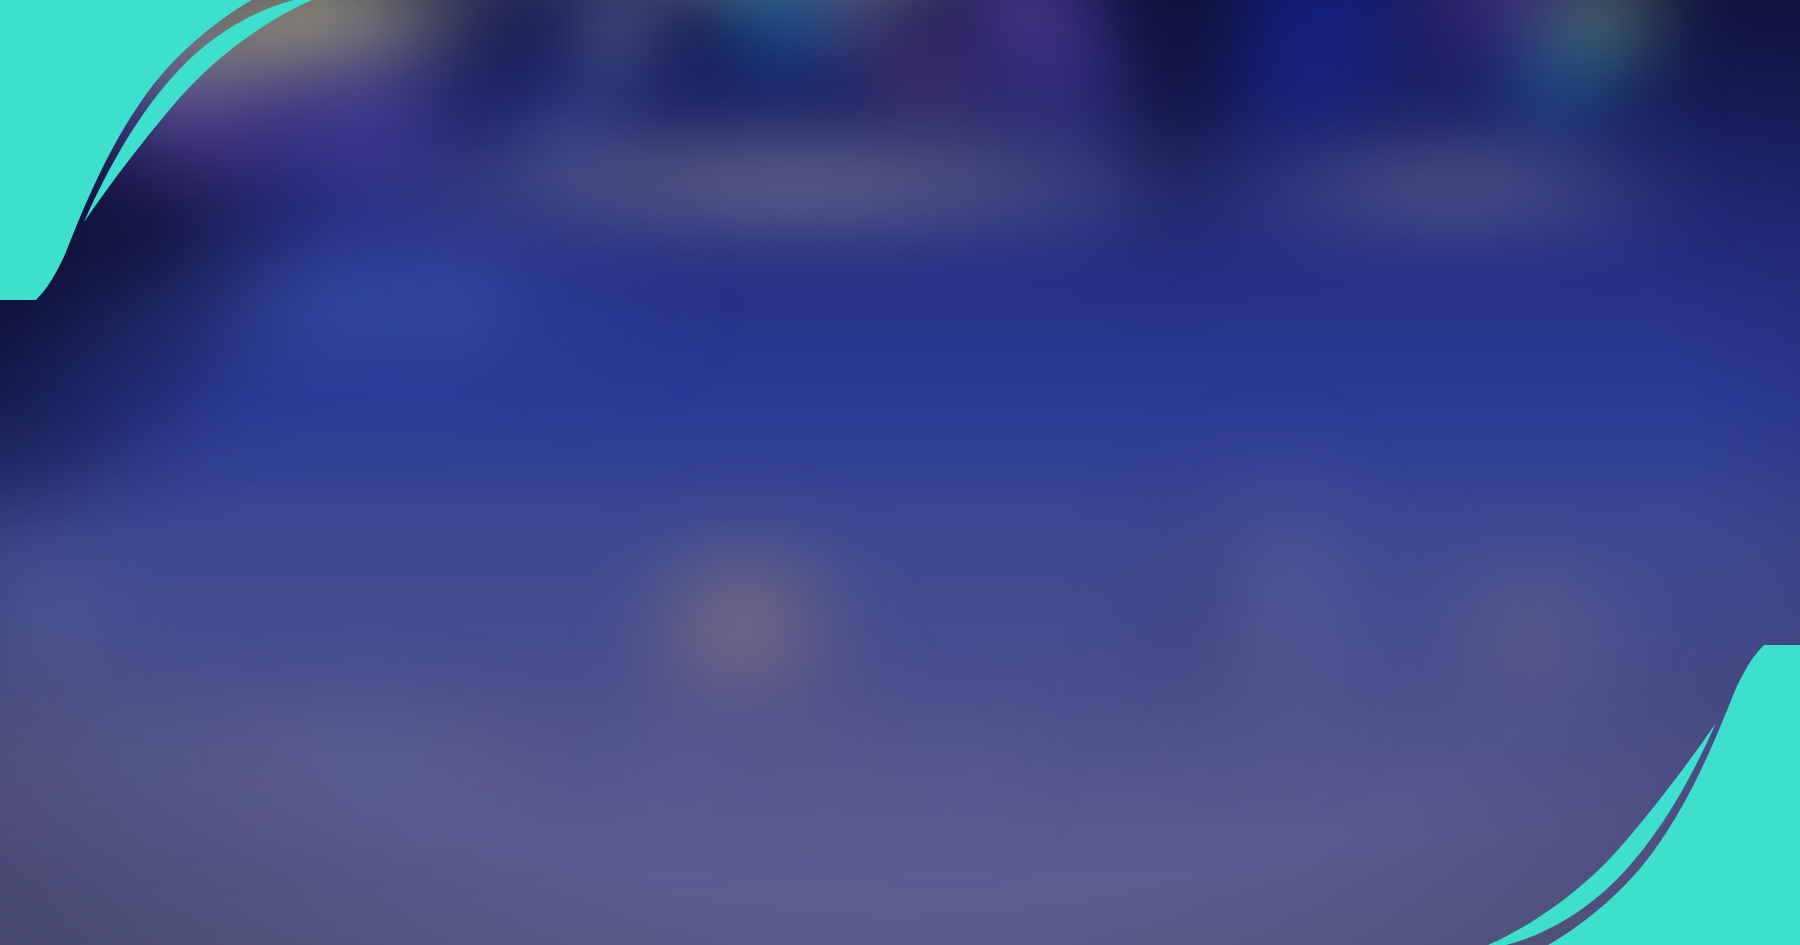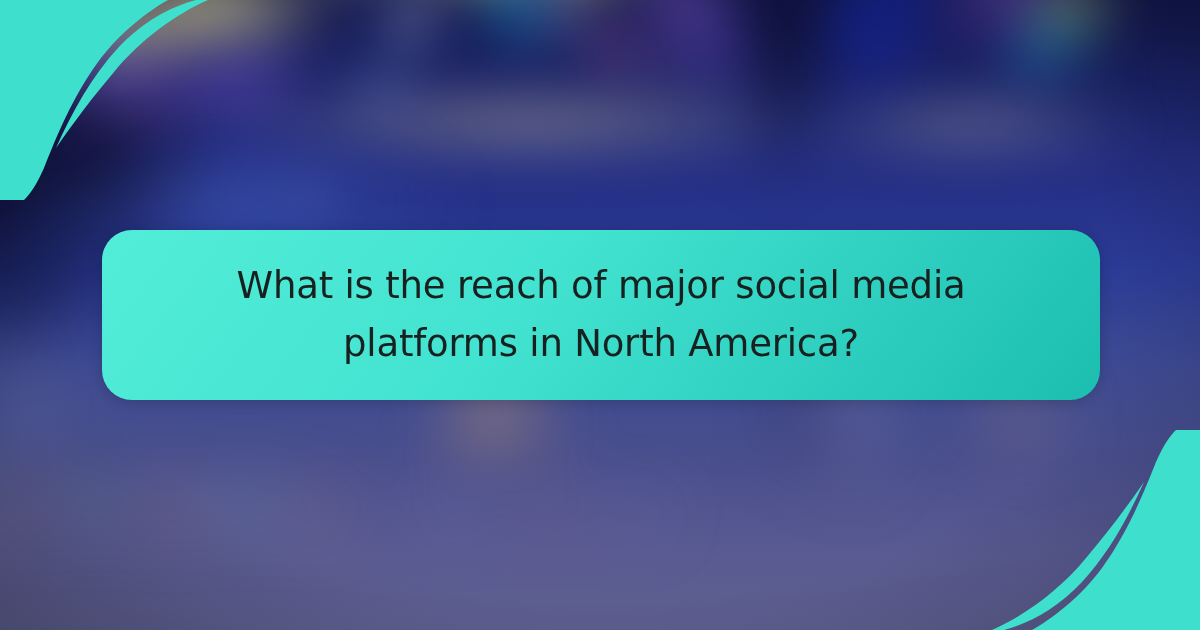--- a/index.html
+++ b/index.html
@@ -190,18 +190,14 @@
     <path d="M208,0 C176,14 140,40 114,72 C92,98 74,122 56,148
              C72,112 92,76 118,48 C142,22 172,6 196,0 Z" fill="#3EE0CD"></path>
   </svg>
 
   <svg class="swoosh bottom-right" width="260" height="200" viewBox="0 0 260 200">
     <path d="M0,0 L168,0 C150,10 120,32 98,62 C72,98 56,138 44,168 C36,186 30,194 24,200 L0,200 Z" fill="#3EE0CD"></path>
     <path d="M208,0 C176,14 140,40 114,72 C92,98 74,122 56,148
              C72,112 92,76 118,48 C142,22 172,6 196,0 Z" fill="#3EE0CD"></path>
   </svg>
 
-  <div id="question-card">
-    <div id="question-text">What is the reach of major social media
-platforms in North America?</div>
-  </div>
 
 </div>
 
 </body></html>

